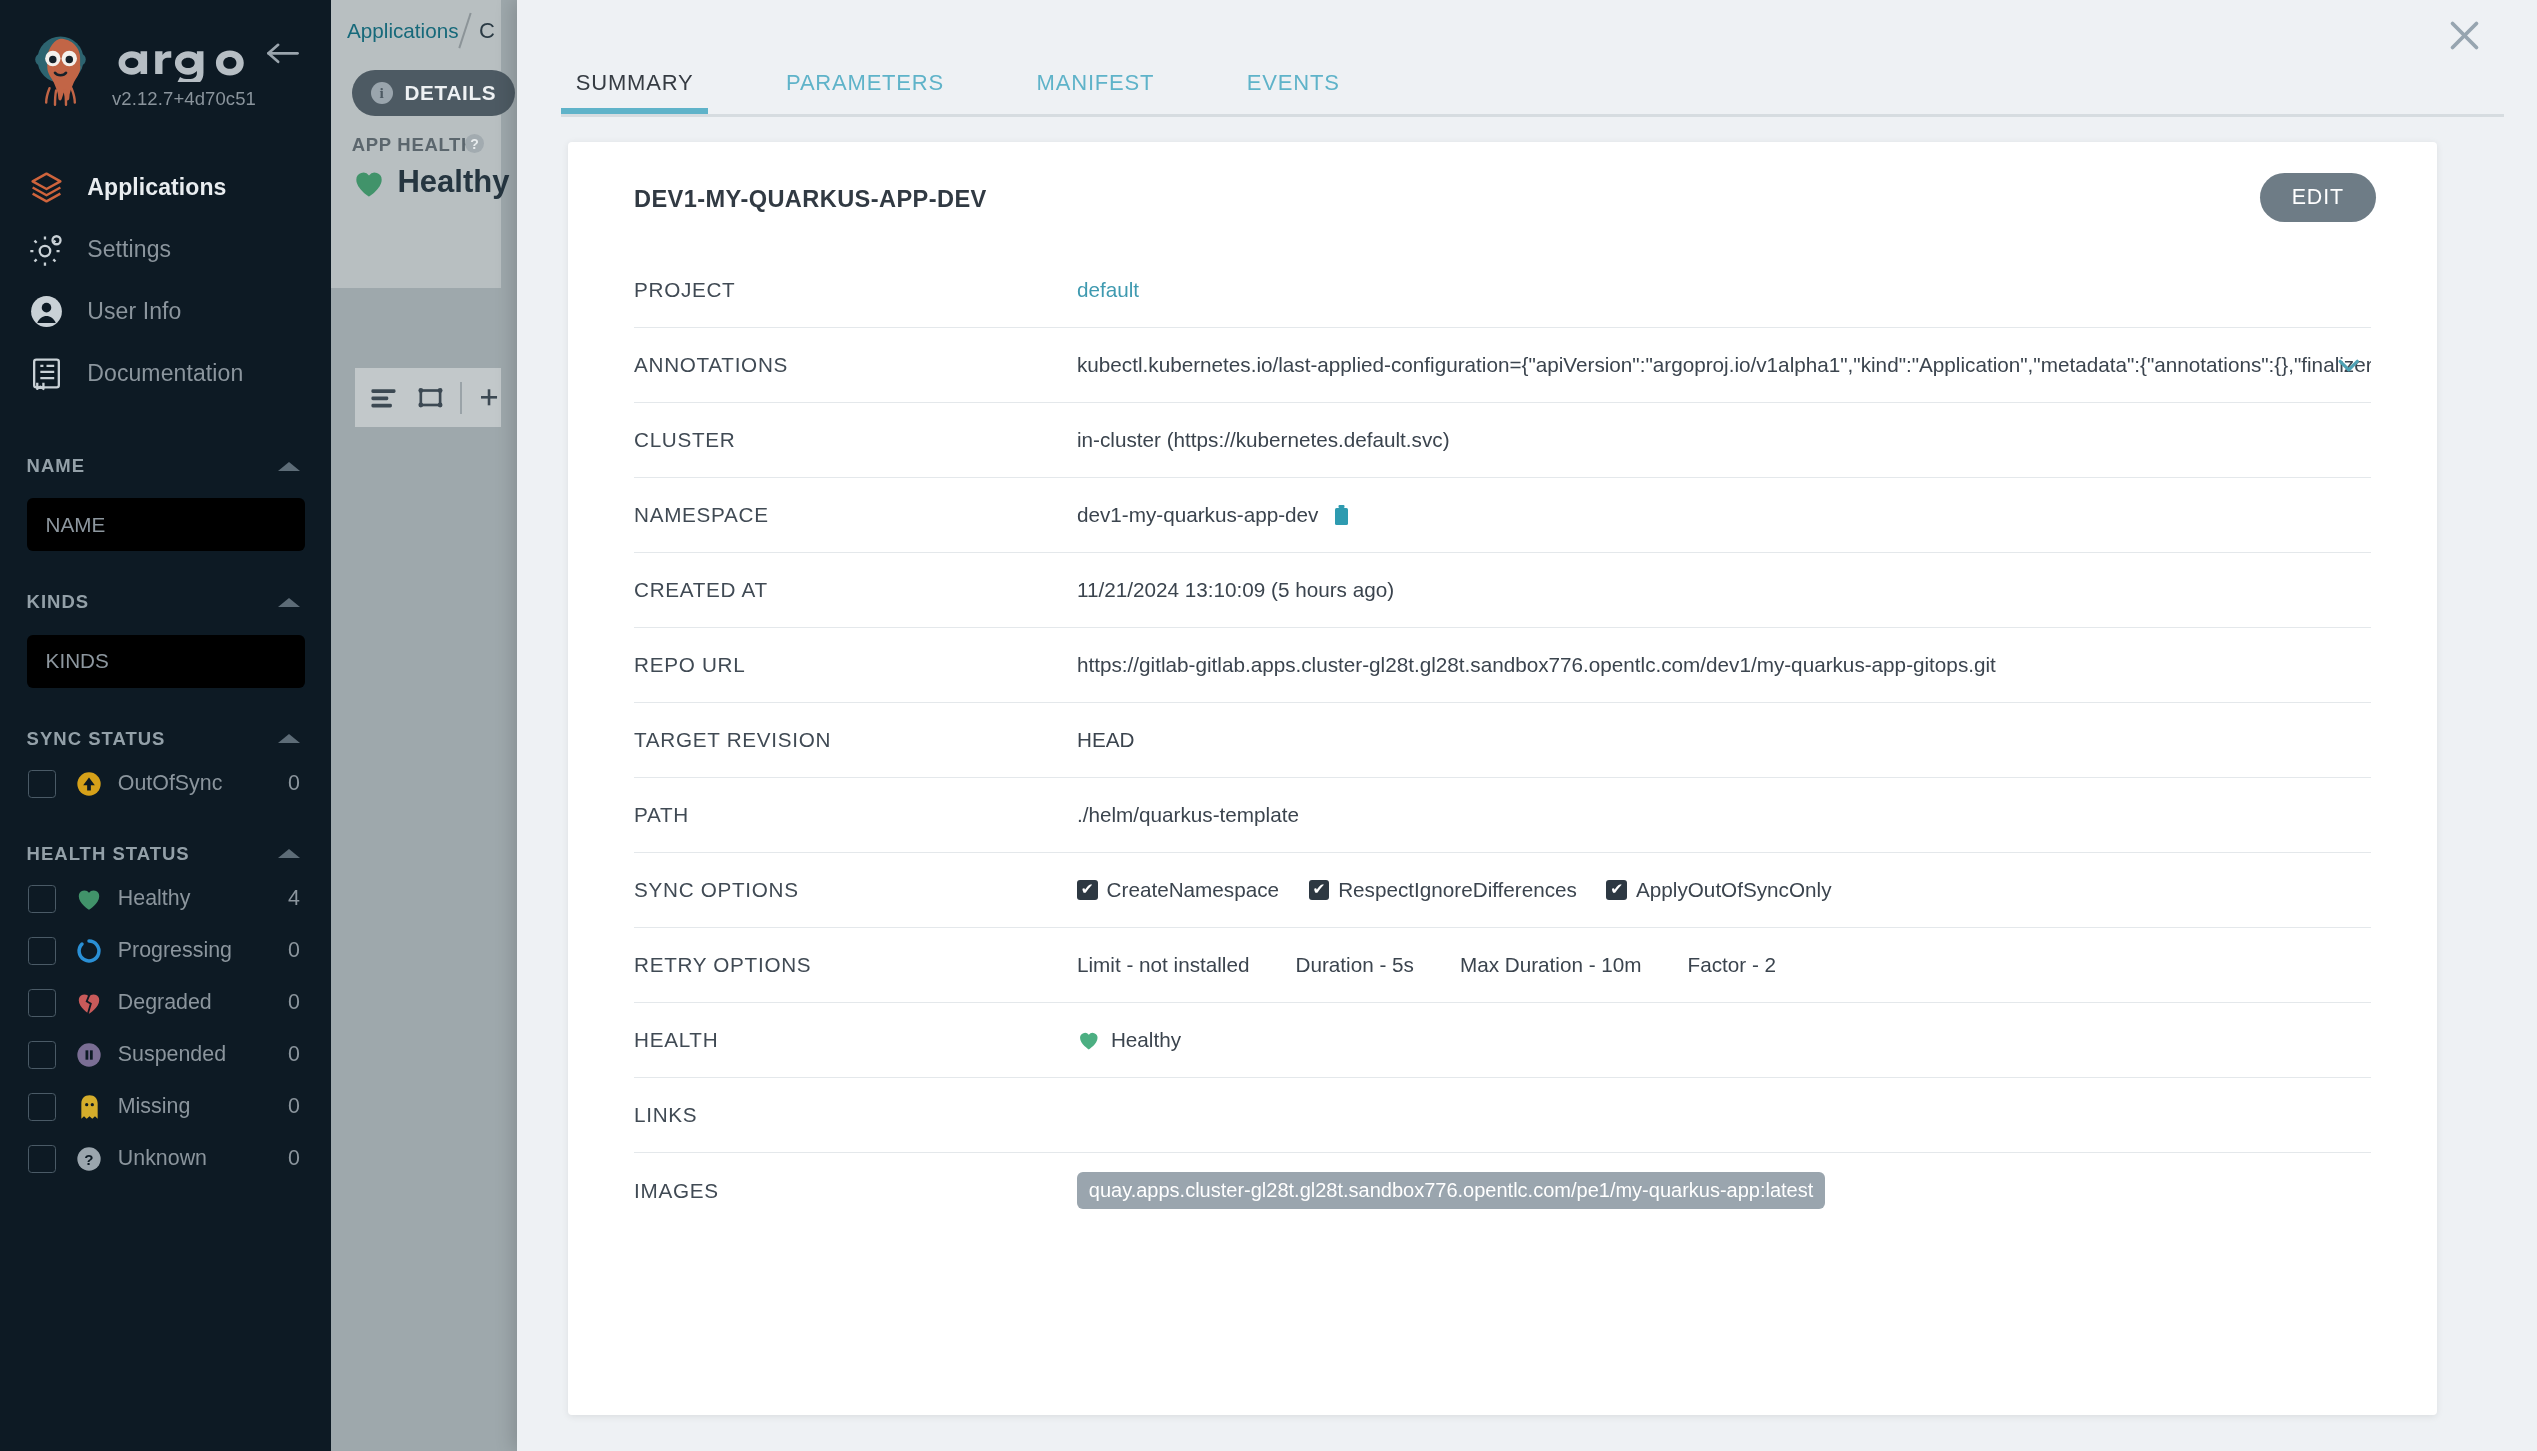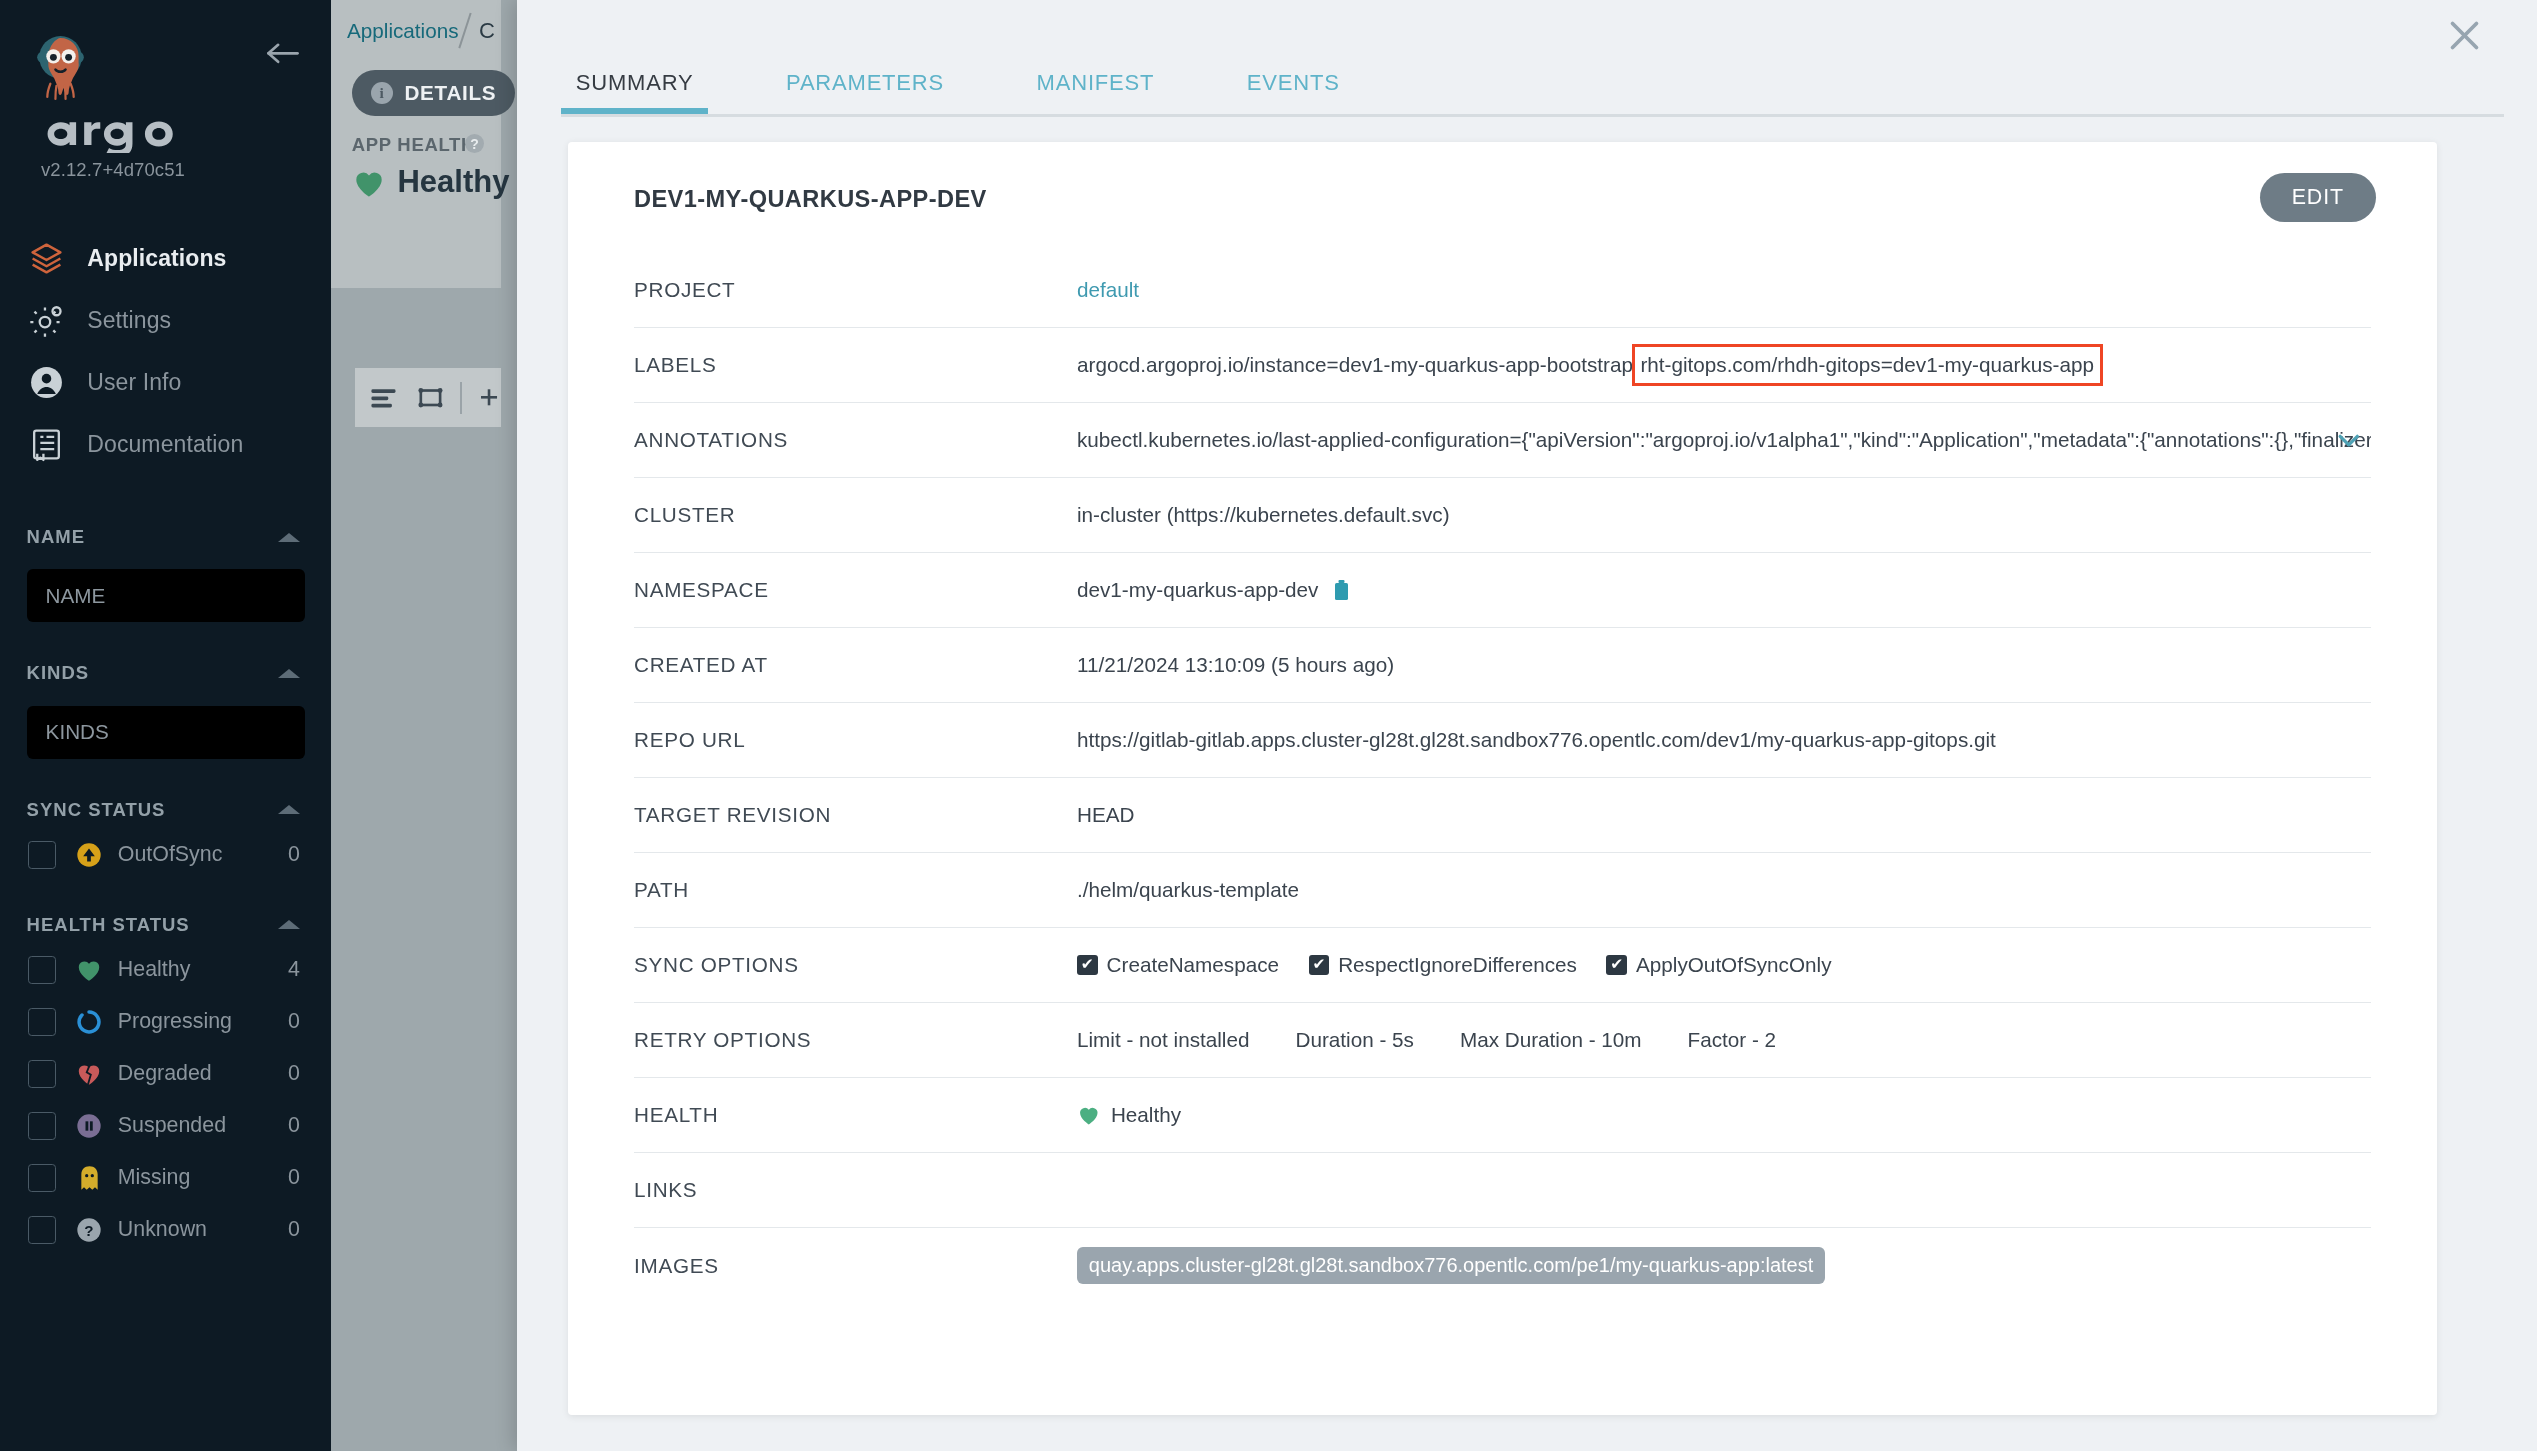--- a/index.html
+++ b/index.html
@@ -16,21 +16,20 @@
     position: absolute; left: 0; top: 0;
     width: 331px; height: 1451px;
     background: #0d1a24;
     color: #9aa5ad;
     overflow: hidden;
   }
   .sb-brand {
     display: flex; align-items: flex-start;
     padding: 31px 22px 0 25px;
     position: relative;
-    flex-direction: column;
   }
   .octo { width: 71px; height: 77px; flex: 0 0 71px; }
   .sb-brandtext { margin-left: 16px; padding-top: 10.3px; }
   .sb-logo-wordmark { display:block; }
   .sb-ver {
     font-size: 18.5px; color: #8a949c; letter-spacing: 0.1px;
     margin-top: 5.9px; font-family: "Liberation Sans", sans-serif;
   }
   .sb-back {
     position: absolute; right: 31px; top: 40px;
@@ -536,27 +535,20 @@
 
     <div class="rows">
 
       <div class="row">
         <div class="row-label">PROJECT</div>
         <div class="row-value">
             <span class="link-blue">default</span>
           </div>
       </div>
 
-      <div class="row">
-        <div class="row-label">LABELS</div>
-        <div class="row-value">
-          <span>argocd.argoproj.io/instance=dev1-my-quarkus-app-bootstrap</span>
-          <span class="boxed">rht-gitops.com/rhdh-gitops=dev1-my-quarkus-app</span>
-        </div>
-      </div>
 
       <div class="row">
         <div class="row-label">ANNOTATIONS</div>
         <div class="row-value" style="padding-right:66px">
             <span>kubectl.kubernetes.io/last-applied-configuration={"apiVersion":"argoproj.io/v1alpha1","kind":"Application","metadata":{"annotations":{},"finalizers":</span>
           </div>
         <svg class="chevron-down" viewBox="0 0 24 24">
           <polyline points="5,9 12,16 19,9" fill="none" stroke="#4fa2b5" stroke-width="2.6" stroke-linecap="round" stroke-linejoin="round"></polyline>
         </svg>
       </div>

